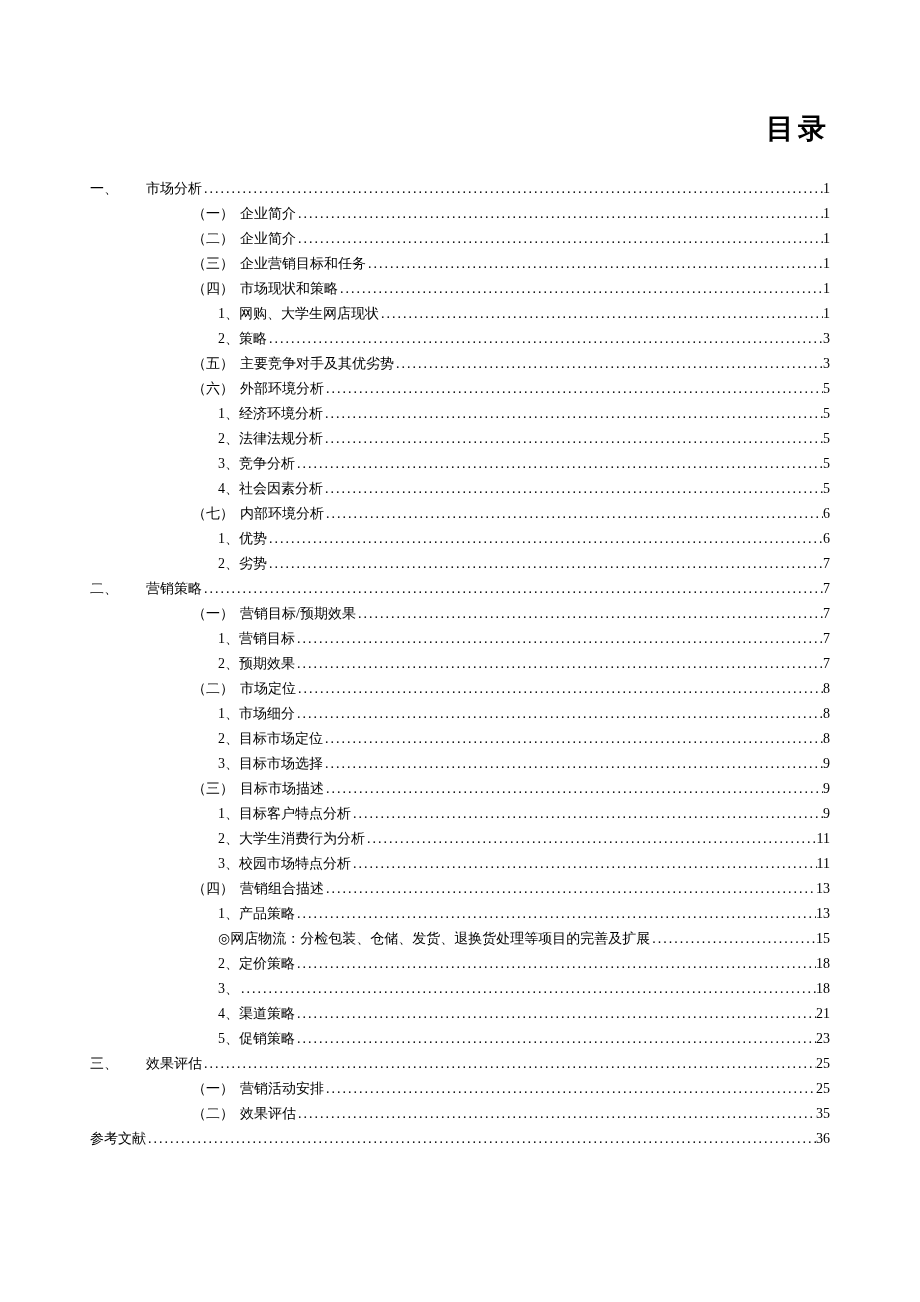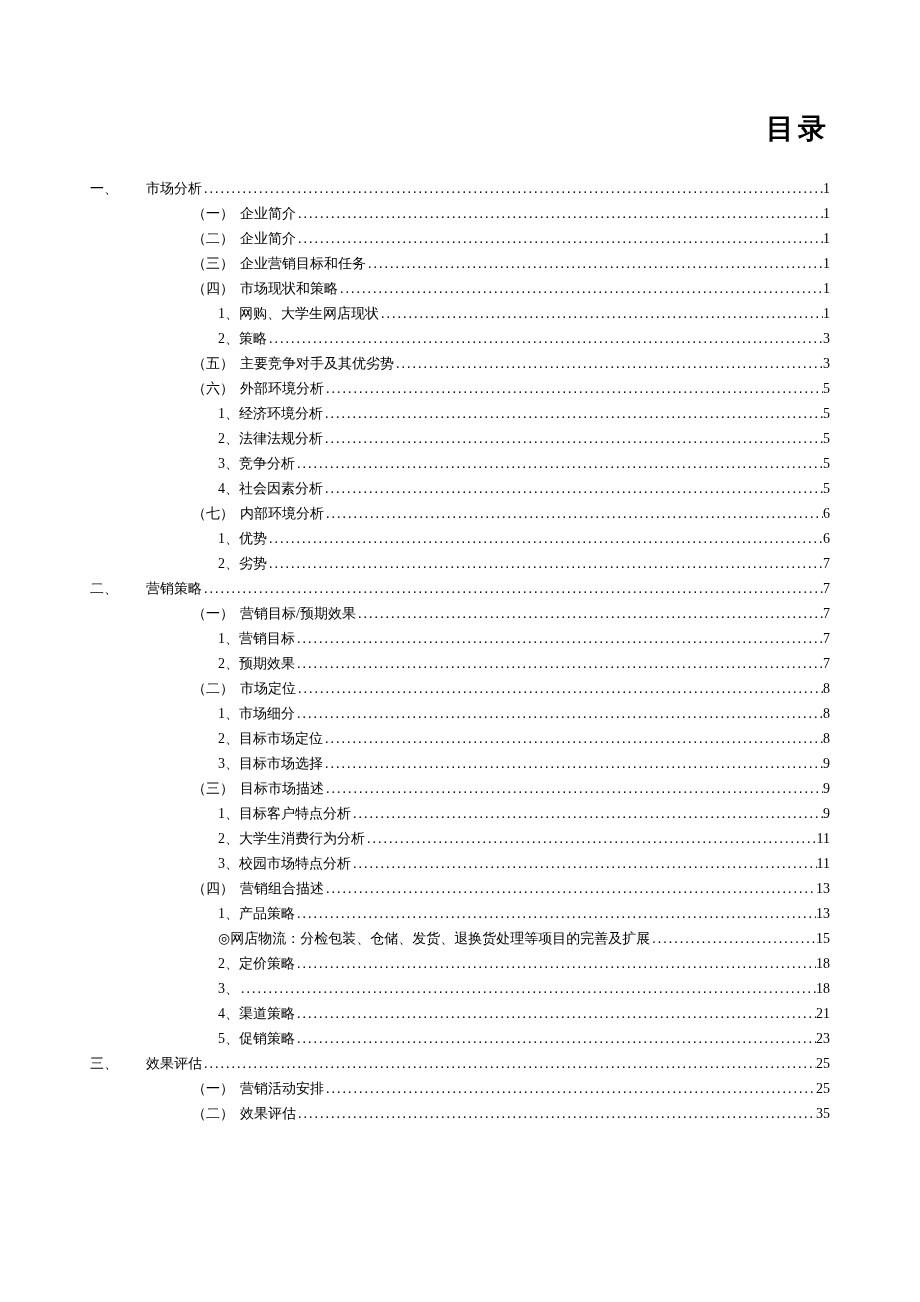--- a/index.html
+++ b/index.html
@@ -274,13 +274,19 @@
       <span class="toc-text">营销活动安排</span>
       <span class="toc-dots"></span>
       <span class="toc-page">25</span>
     </div>
     <div class="toc-line lvl2">
       <span class="toc-prefix">（二）</span>
       <span class="toc-text">效果评估</span>
       <span class="toc-dots"></span>
       <span class="toc-page">35</span>
     </div>
+    <div class="toc-line lvl0">
+      <span class="toc-prefix"></span>
+      <span class="toc-text">参考文献</span>
+      <span class="toc-dots"></span>
+      <span class="toc-page">36</span>
+    </div>
   </div>
 
 </body></html>

